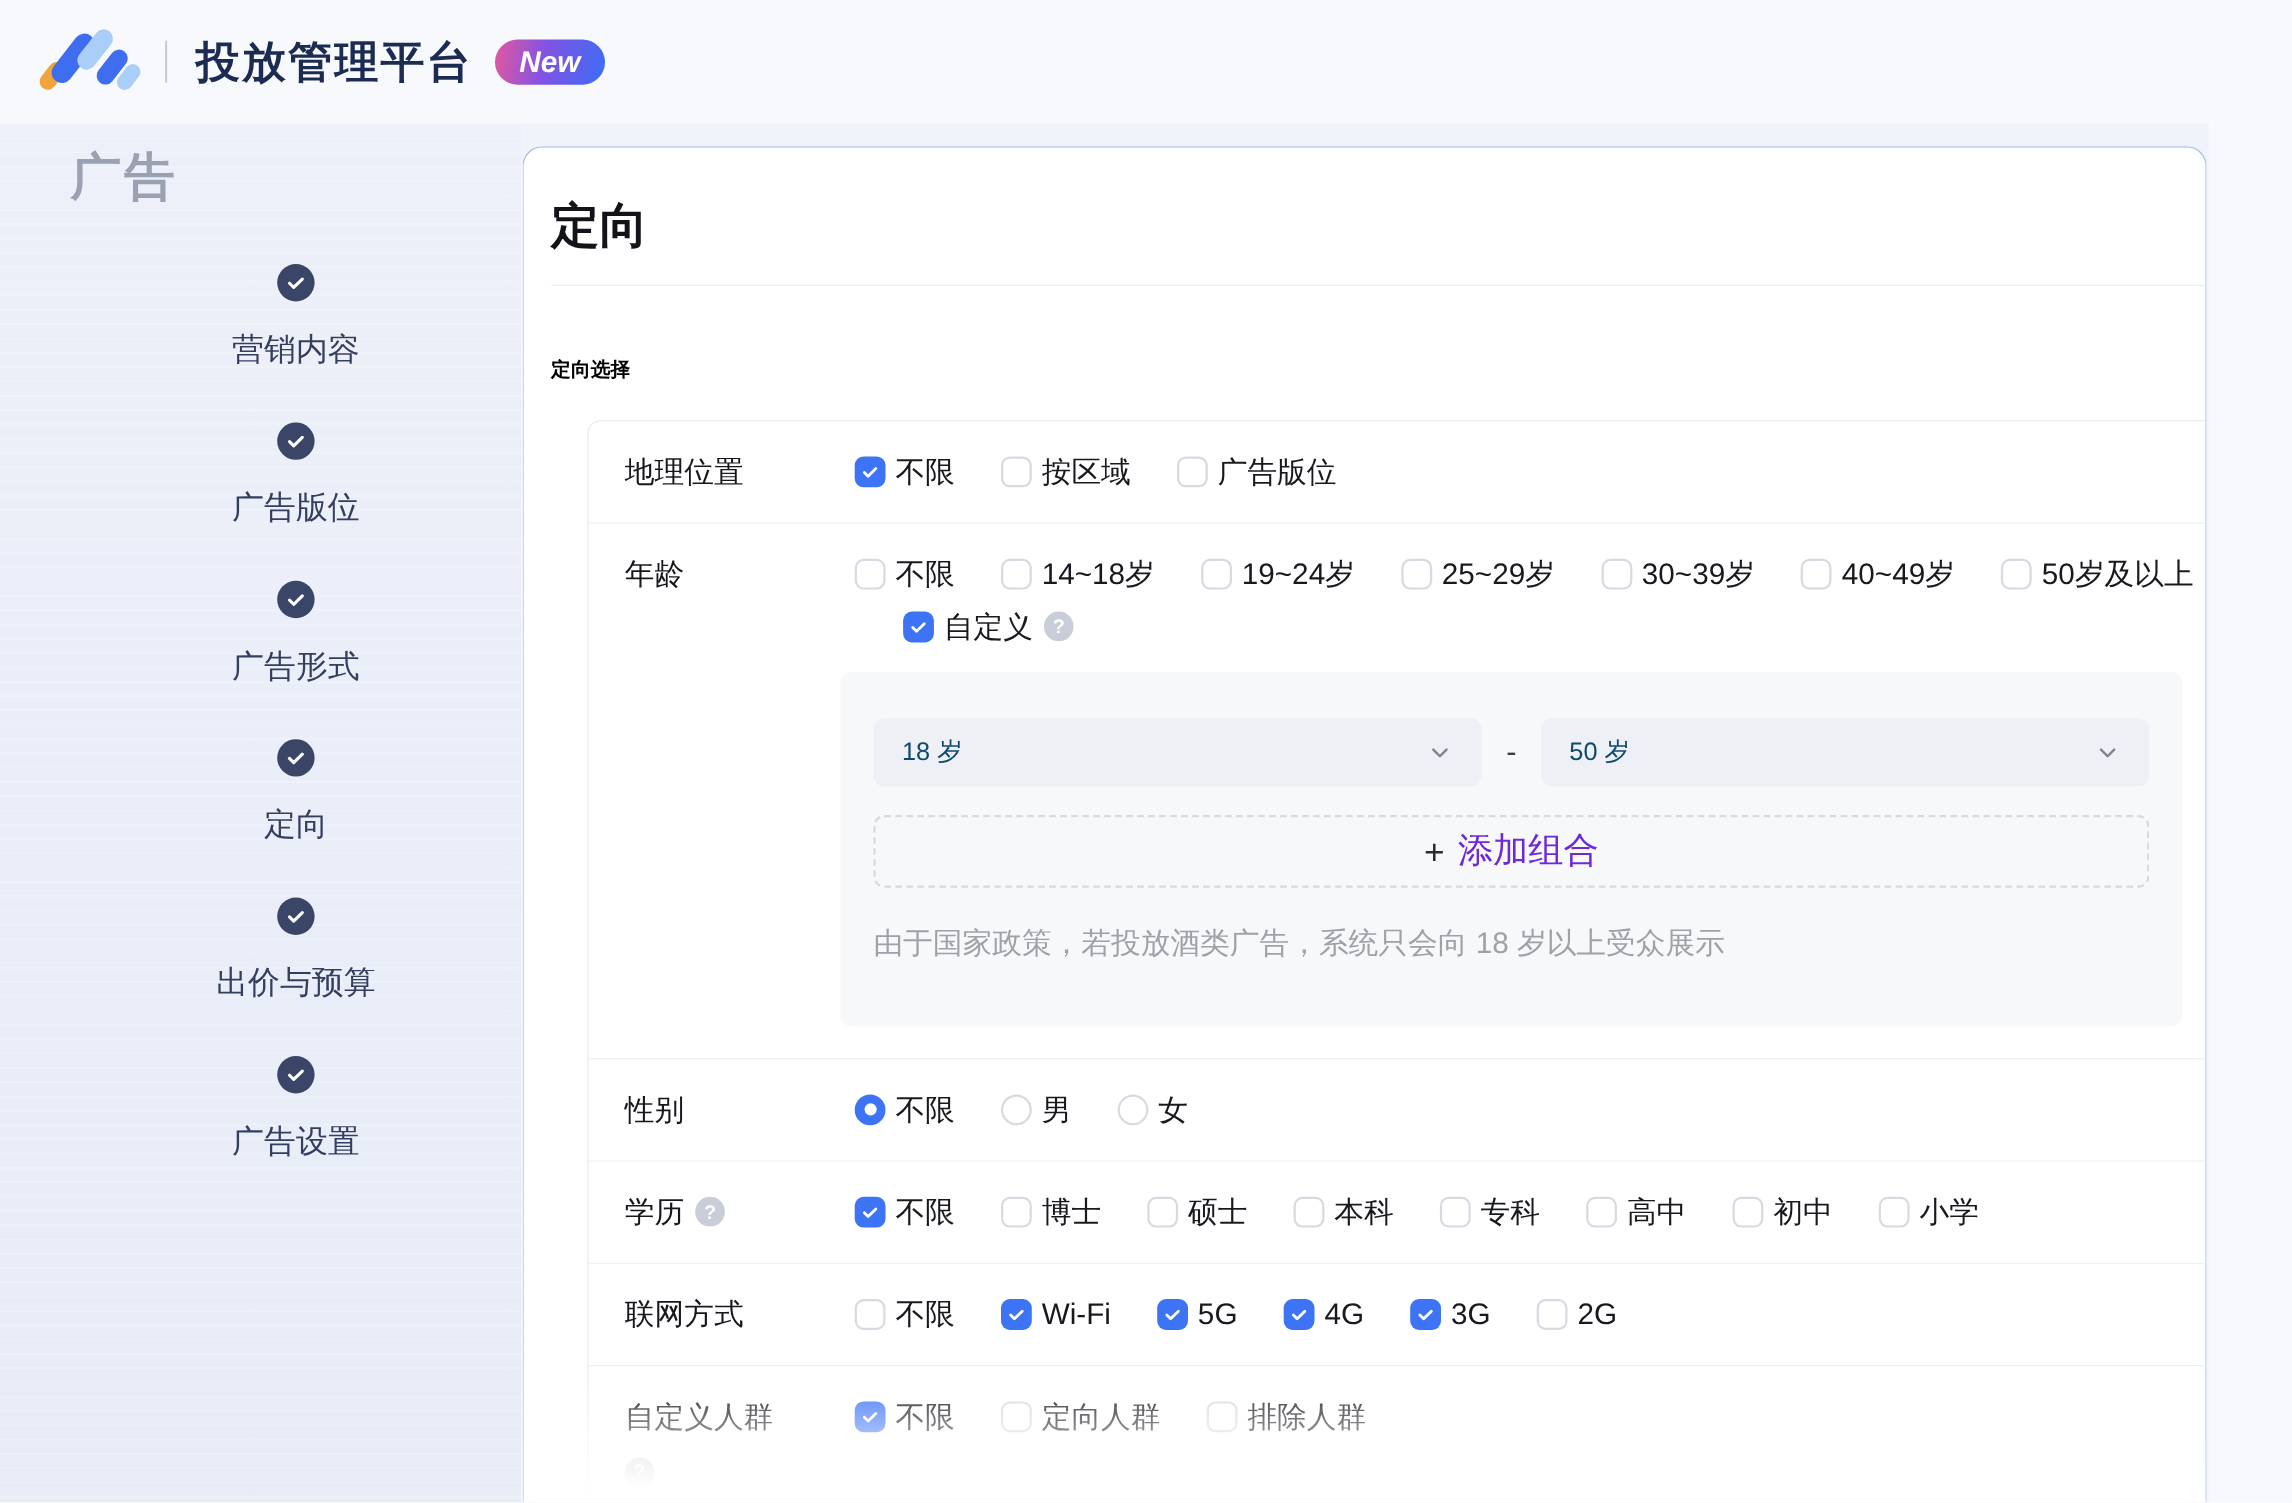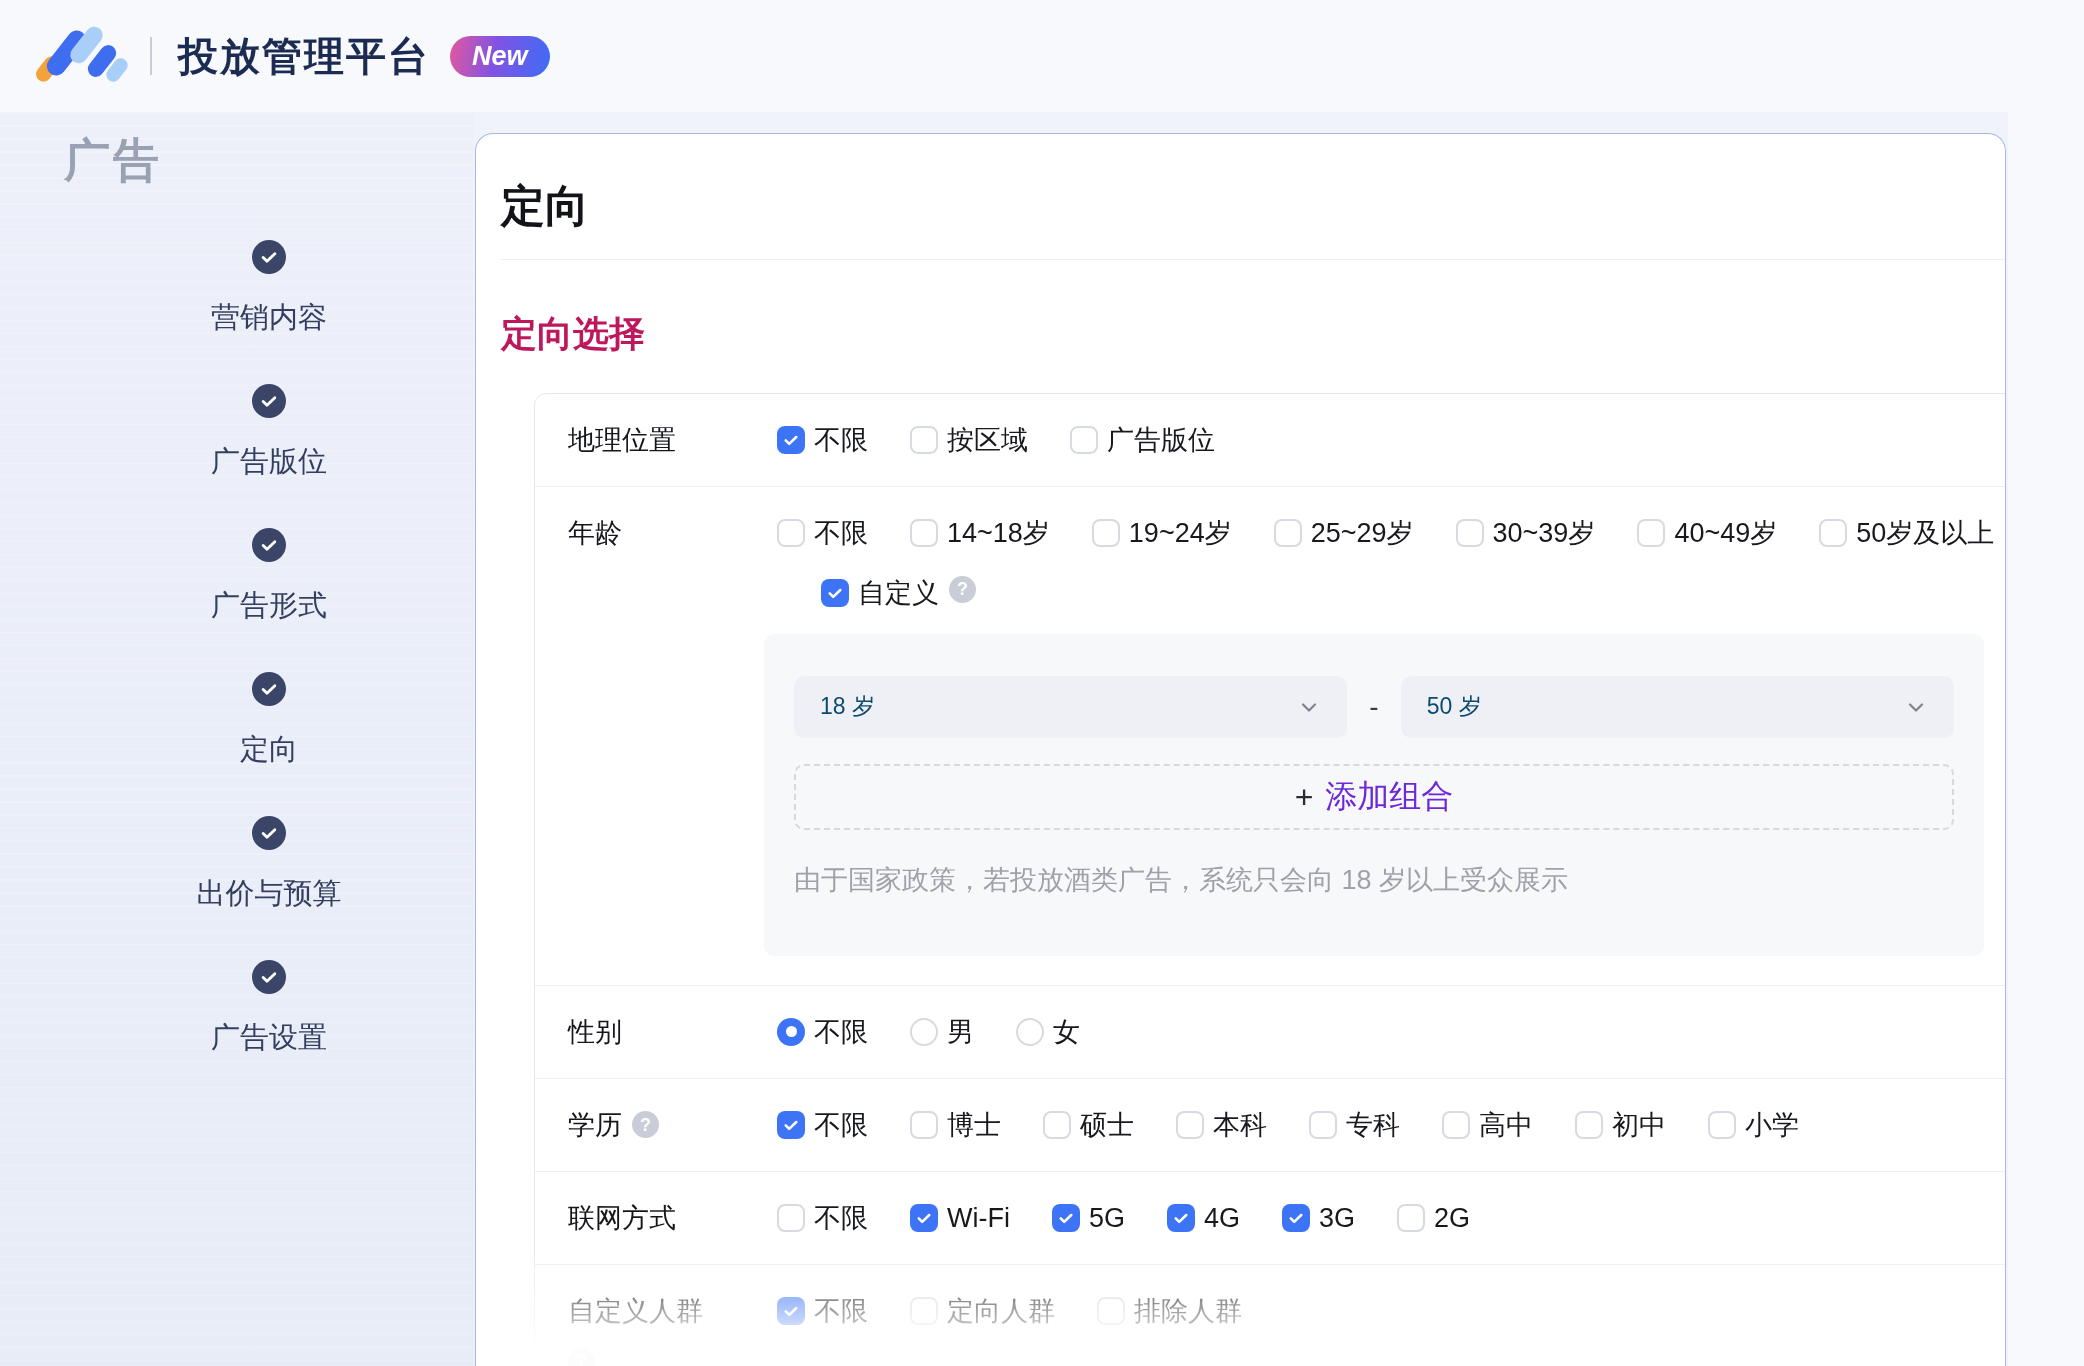--- a/index.html
+++ b/index.html
@@ -27,21 +27,21 @@
   .sb-item{display:flex;align-items:center;gap:24px;margin-bottom:46px;cursor:pointer;flex-direction:column;}
   .sb-check{width:34px;height:34px;border-radius:50%;background:#3A4568;display:flex;align-items:center;justify-content:center;flex:none;}
   .sb-check svg{width:20px;height:20px;display:block;}
   .sb-label{font-size:29px;font-weight:500;color:#343F60;}
 
   
   .main{position:absolute;left:474px;top:112px;right:0;bottom:0;background:#F0F4FA;}
   .card{position:absolute;left:1px;top:21px;right:2px;bottom:0;background:#fff;border:1px solid #A6B7E6;border-bottom:none;border-radius:18px 18px 0 0;box-sizing:border-box;padding:46px 66px 0 25px;overflow:hidden;}
   .page-title{font-size:44px;font-weight:700;color:#121419;line-height:1.2;}
   .title-divider{height:1px;background:#ECEDF1;margin:26px -66px 0 0;}
-  .section-title{margin-top:50px;font-size:36px;font-weight:600;color:#be185d;}
+  .section-title{margin-top:64px;font-size:18px;font-weight:600;color:#000000;}
 
   .form-box{margin:34px 0 0 33px;width:1483px;border:1px solid #E7E8EE;border-radius:12px;box-sizing:border-box;}
   .frow{display:flex;padding:29px 0 29px 33px;box-sizing:border-box;}
   .frow + .frow{border-top:1px solid #EEEEF3;}
   .flabel{width:209px;flex:none;font-size:27px;color:#15171C;line-height:34px;padding-top:0;}
   .flabel .lbl-line{display:flex;align-items:center;}
   .fcontent{flex:1;min-width:0;}
   .opt-line{display:flex;align-items:center;flex-wrap:wrap;column-gap:38px;row-gap:20px;gap:42px;}
   .opt{display:flex;align-items:center;gap:9px;cursor:pointer;}
   .opt-text{font-size:27px;color:#17191E;line-height:34px;}
@@ -49,21 +49,21 @@
   .checkbox{border:2px solid #D7DAE1;border-radius:8px;background:#fff;}
   .checkbox.checked{border:none;background:#3D74F6;}
   .checkbox.checked svg{width:18px;height:18px;display:block;}
   .radio{border:2px solid #D7DAE1;border-radius:50%;background:#fff;position:relative;}
   .radio.checked{border:none;background:#3D74F6;}
   .radio.checked::after{content:"";width:11px;height:11px;border-radius:50%;background:#fff;}
   .help{width:27px;height:27px;border-radius:50%;background:#C9CDD7;color:#fff;font-size:18px;font-weight:700;display:flex;align-items:center;justify-content:center;flex:none;cursor:pointer;}
   .ml10{margin-left:10px;}
   .lbl-help{margin-top:20px;}
 
-  .line2{margin-top:26px;display:flex;padding-left:44px;}
+  .line2{margin-top:14px;display:flex;align-items:center;padding-left:44px;}
 
   .agepanel{margin:24px 0 0 -13px;width:1220px;box-sizing:border-box;background:#F7F8FA;border-radius:10px;padding:42px 30px 58px 30px;}
   .sel-row{display:flex;align-items:center;}
   .select{flex:1;height:62px;background:#EEF0F6;border-radius:10px;display:flex;align-items:center;justify-content:space-between;padding:0 26px;box-sizing:border-box;cursor:pointer;}
   .sel-val{font-size:23px;color:#0c4a6e;}
   .chev svg{width:24px;height:24px;display:block;}
   .dash-sep{margin:0 22px;font-size:28px;color:#3A3D44;flex:none;}
   .add-btn{margin-top:26px;width:100%;height:66px;border:2px dashed #D8D9DE;border-radius:10px;background:transparent;display:flex;align-items:center;justify-content:center;gap:12px;cursor:pointer;font-family:inherit;}
   .plus{font-size:32px;color:#2A2C32;line-height:1;font-weight:400;}
   .add-label{font-size:32px;color:#6d28d9;}

